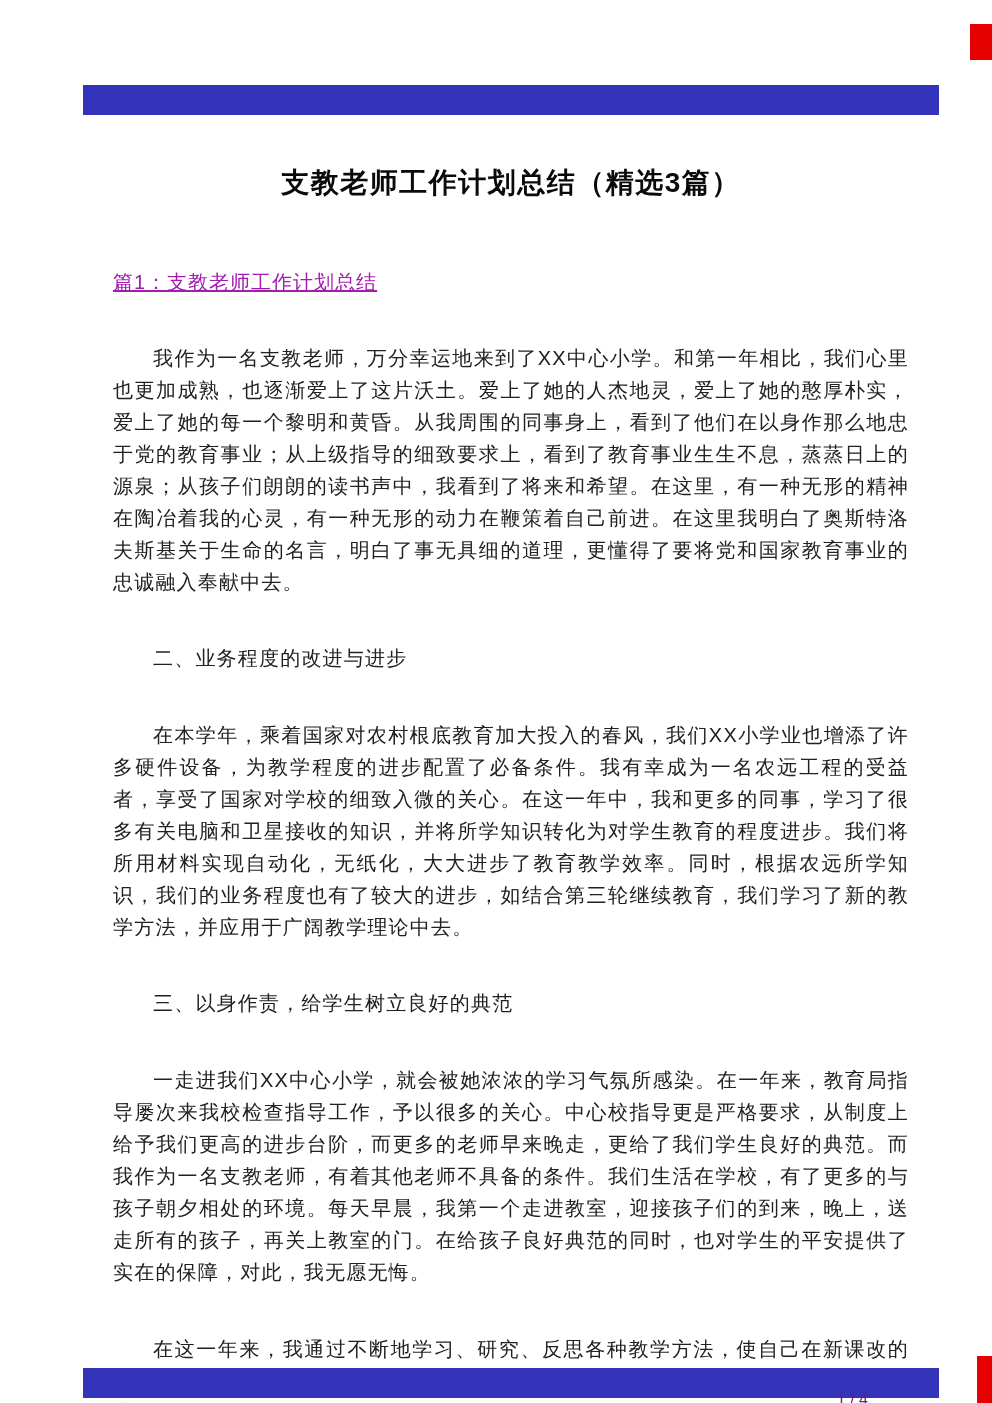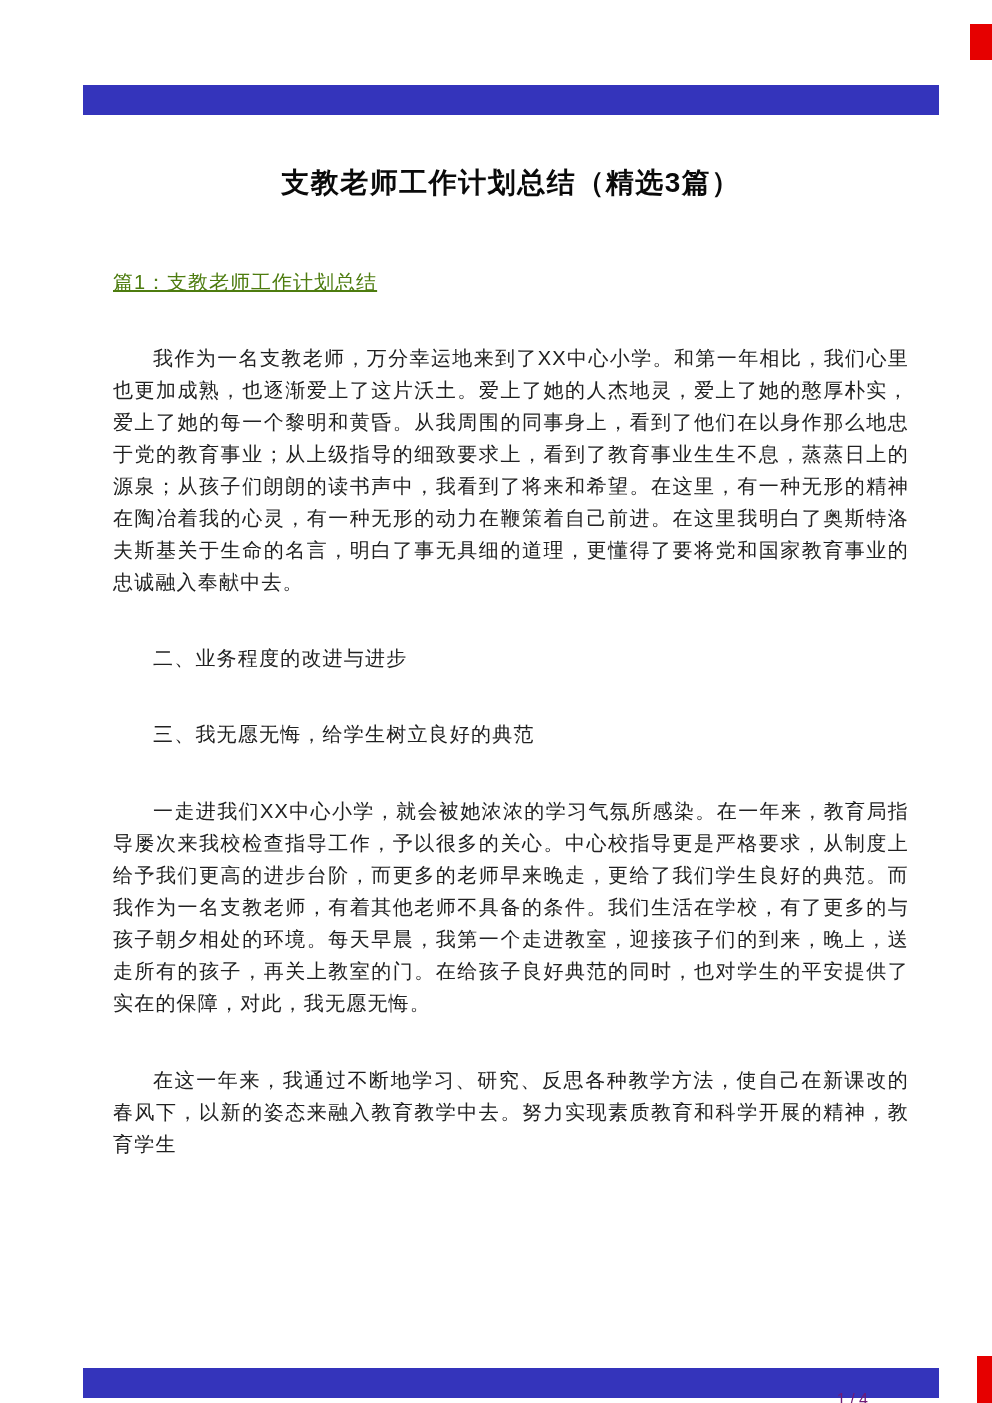--- a/index.html
+++ b/index.html
@@ -56,21 +56,21 @@
     font-weight: 700;
     letter-spacing: 1.5px;
     color: #0a0a0a;
   }
   .article-heading {
     margin-top: 34px;
     font-size: 20px;
     line-height: 30px;
     font-weight: 400;
     letter-spacing: 1px;
-    color: #4d7c0f;
+    color: #a21caf;
     text-decoration: underline;
   }
   .block {
     font-size: 20px;
     line-height: 32px;
     letter-spacing: 1.2px;
     text-align: justify;
     margin-top: 13px;
     color: #212121;
   }
@@ -100,22 +100,23 @@
     <h1 class="doc-title">支教老师工作计划总结（精选3篇）</h1>
 
     <h2 class="article-heading">篇1：支教老师工作计划总结</h2>
 
 
 
     <p class="block paragraph indent">我作为一名支教老师，万分幸运地来到了XX中心小学。和第一年相比，我们心里也更加成熟，也逐渐爱上了这片沃土。爱上了她的人杰地灵，爱上了她的憨厚朴实，爱上了她的每一个黎明和黄昏。从我周围的同事身上，看到了他们在以身作那么地忠于党的教育事业；从上级指导的细致要求上，看到了教育事业生生不息，蒸蒸日上的源泉；从孩子们朗朗的读书声中，我看到了将来和希望。在这里，有一种无形的精神在陶冶着我的心灵，有一种无形的动力在鞭策着自己前进。在这里我明白了奥斯特洛夫斯基关于生命的名言，明白了事无具细的道理，更懂得了要将党和国家教育事业的忠诚融入奉献中去。</p>
 
     <p class="block subheading indent">二、业务程度的改进与进步</p>
 
+    <p class="block paragraph indent">在本学年，乘着国家对农村根底教育加大投入的春风，我们XX小学业也增添了许多硬件设备，为教学程度的进步配置了必备条件。我有幸成为一名农远工程的受益者，享受了国家对学校的细致入微的关心。在这一年中，我和更多的同事，学习了很多有关电脑和卫星接收的知识，并将所学知识转化为对学生教育的程度进步。我们将所用材料实现自动化，无纸化，大大进步了教育教学效率。同时，根据农远所学知识，我们的业务程度也有了较大的进步，如结合第三轮继续教育，我们学习了新的教学方法，并应用于广阔教学理论中去。</p>
 
-    <p class="block subheading indent">三、我无愿无悔，给学生树立良好的典范</p>
+    <p class="block subheading indent">三、以身作责，给学生树立良好的典范</p>
 
     <p class="block paragraph indent">一走进我们XX中心小学，就会被她浓浓的学习气氛所感染。在一年来，教育局指导屡次来我校检查指导工作，予以很多的关心。中心校指导更是严格要求，从制度上给予我们更高的进步台阶，而更多的老师早来晚走，更给了我们学生良好的典范。而我作为一名支教老师，有着其他老师不具备的条件。我们生活在学校，有了更多的与孩子朝夕相处的环境。每天早晨，我第一个走进教室，迎接孩子们的到来，晚上，送走所有的孩子，再关上教室的门。在给孩子良好典范的同时，也对学生的平安提供了实在的保障，对此，我无愿无悔。</p>
 
 
     <p class="block paragraph indent">在这一年来，我通过不断地学习、研究、反思各种教学方法，使自己在新课改的春风下，以新的姿态来融入教育教学中去。努力实现素质教育和科学开展的精神，教育学生</p>
 
   </div>
 
   <div class="rule rule-bottom"></div>
 

